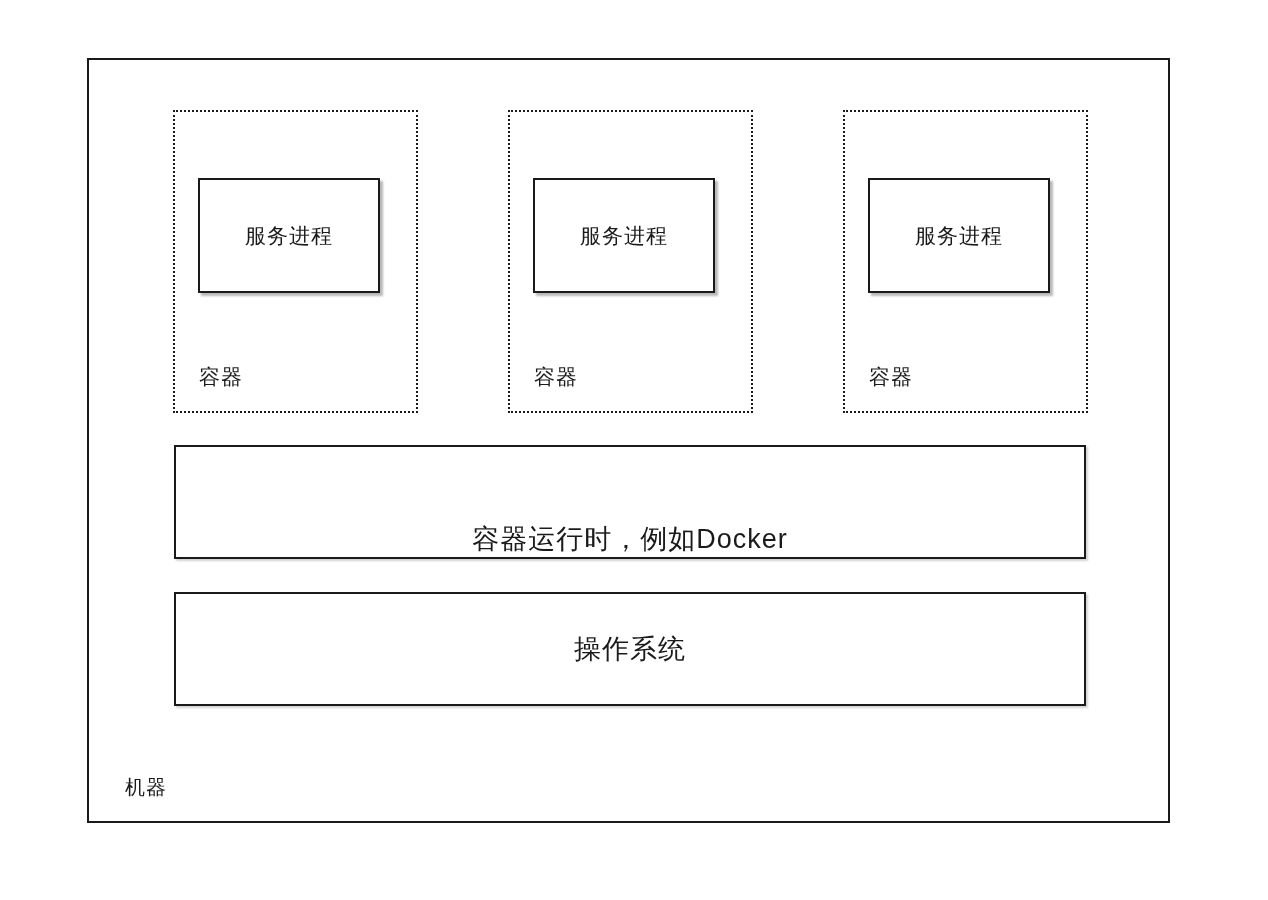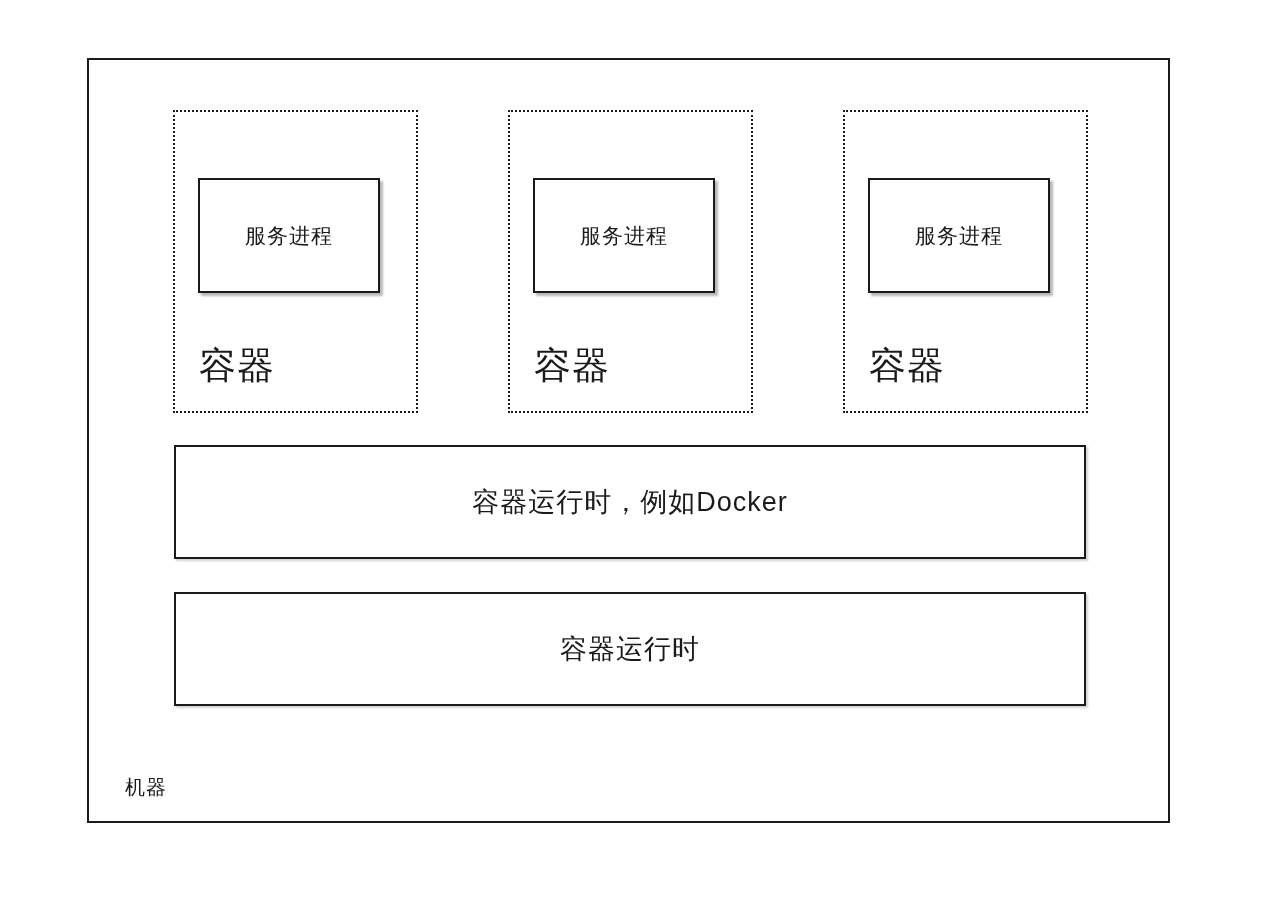--- a/index.html
+++ b/index.html
@@ -61,37 +61,37 @@
   }
   .process-label {
     font-size: 21px;
     letter-spacing: 1px;
     color: #1a1a1a;
   }
   .container-label {
     position: absolute;
     left: 24px;
     bottom: 20px;
-    font-size: 37px;
+    font-size: 21px;
     letter-spacing: 1px;
     color: #1a1a1a;
   }
   .layer-bar {
     position: absolute;
     left: 85px;
     width: 912px;
     height: 114px;
     border: 2px solid #1a1a1a;
     background: #ffffff;
     box-shadow: 2px 2px 2px rgba(0,0,0,0.18);
     display: flex;
     align-items: center;
     justify-content: center;
   }
-  .layer-bar.runtime { top: 385px; }
+  .layer-bar.runtime { top: 385px; align-items: flex-end; }
   .layer-bar.os { top: 532px; }
   .layer-label {
     font-size: 27px;
     letter-spacing: 1px;
     color: #1a1a1a;
   }
 </style>
 </head>
 <body>
 
@@ -117,18 +117,18 @@
         <span class="process-label">服务进程</span>
       </div>
       <span class="container-label">容器</span>
     </div>
 
     <div class="layer-bar runtime">
       <span class="layer-label">容器运行时，例如Docker</span>
     </div>
 
     <div class="layer-bar os">
-      <span class="layer-label">容器运行时</span>
+      <span class="layer-label">操作系统</span>
     </div>
 
     <span class="machine-label">机器</span>
   </div>
 </div>
 
 </body></html>

